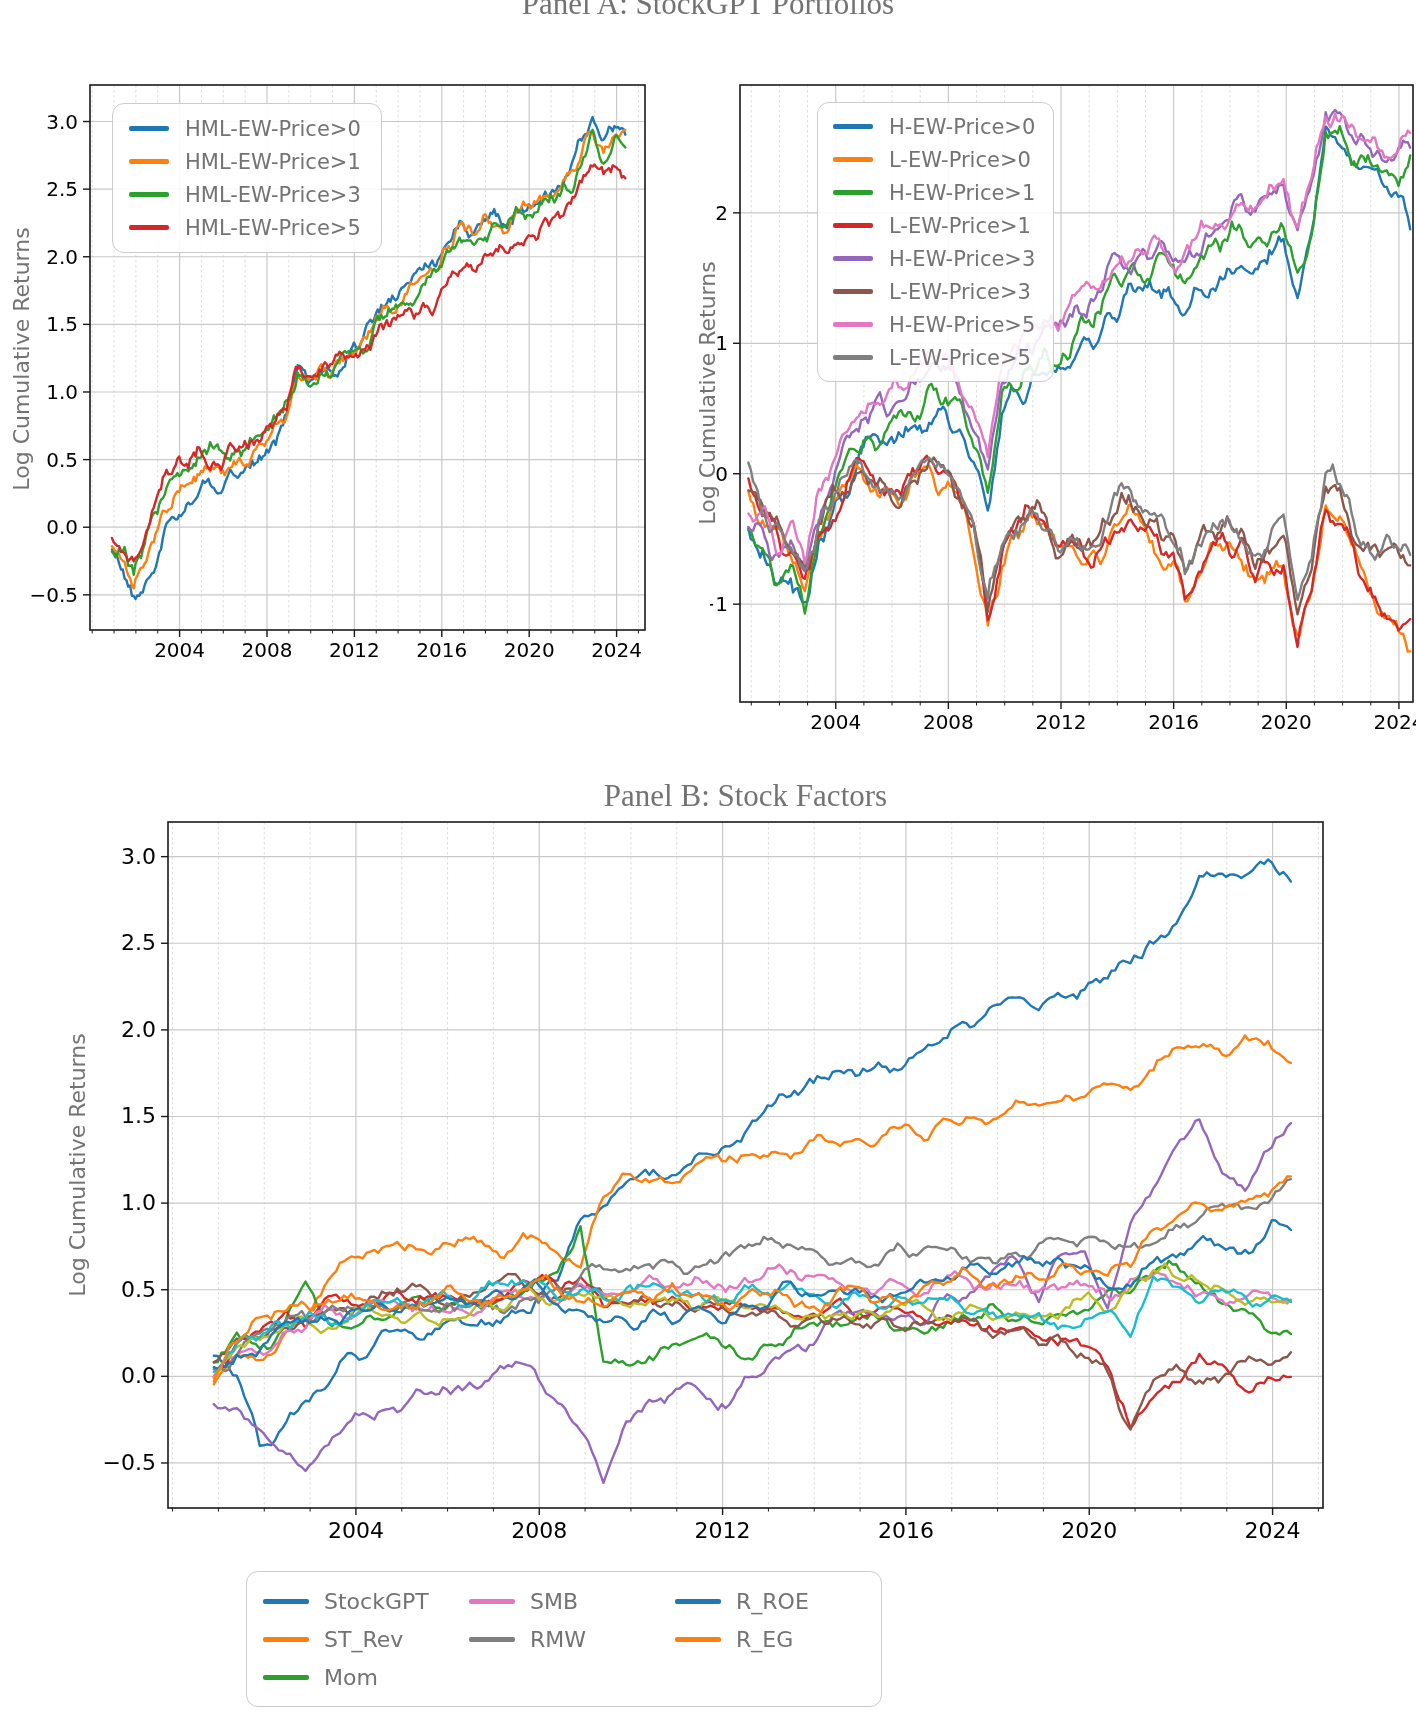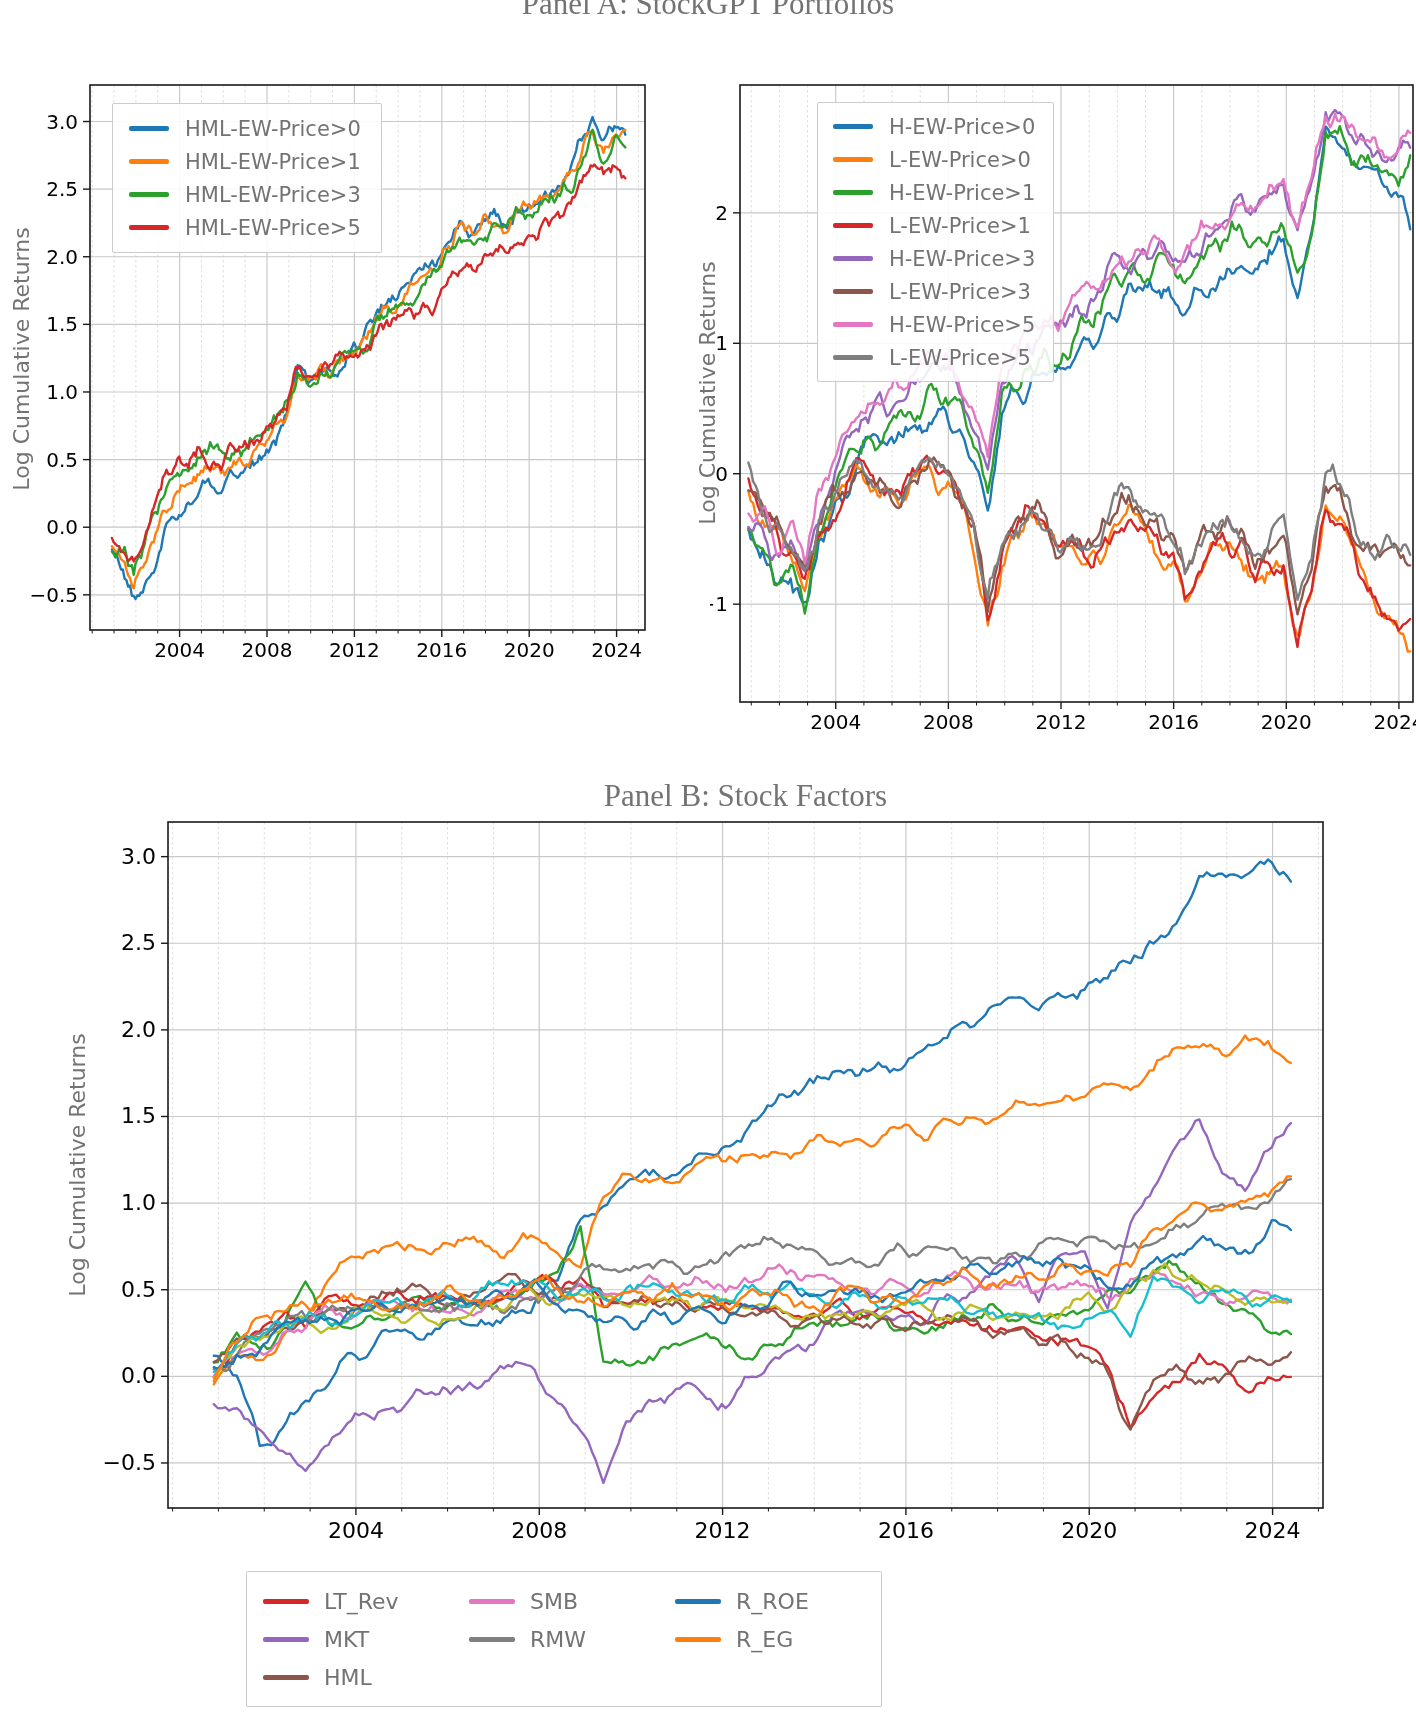--- a/index.html
+++ b/index.html
@@ -16,21 +16,21 @@
   .sub-title{position:absolute;text-align:center;font-size:28px;white-space:nowrap;}
   #title-a-left{left:90px;top:30px;width:555px;}
   #title-a-right{left:740px;top:30px;width:673px;}
   #title-b{left:168px;top:778px;width:1155px;font-size:31px;}
   .ylab{position:absolute;width:320px;height:30px;text-align:center;font-size:22px;
         transform:rotate(-90deg);white-space:nowrap;}
   #ylab-a-left{left:-136px;top:344px;}
   #ylab-a-right{left:550px;top:378px;}
   #ylab-b{left:-80px;top:1150px;}
   .legend{position:absolute;display:flex;background:rgba(255,255,255,0.88);
-          border:1.5px solid #cccccc;border-radius:2px;z-index:5;}
+          border:1.5px solid #cccccc;border-radius:12px;z-index:5;}
   .lcol{display:flex;flex-direction:column;}
   .li{display:flex;align-items:center;}
   .sw{display:inline-block;width:40px;height:4.5px;border-radius:2px;flex:none;}
   .lt{margin-left:16px;font-size:21px;white-space:nowrap;}
   #legend-a-left{left:112px;top:103px;padding:8px 20px 8px 16px;}
   #legend-a-left .li{height:33px;}
   #legend-a-right{left:817px;top:102px;padding:7px 18px 7px 15px;}
   #legend-a-right .li{height:33px;}
   #legend-b{left:246px;top:1571px;padding:10px 14px 10px 16px;}
   #legend-b .li{height:38px;}
@@ -388,30 +388,30 @@
         </div>
         <div class="li">
           <span class="sw" style="background: rgb(127, 127, 127);"></span>
           <span class="lt">L-EW-Price&gt;5</span>
         </div>
       </div>
     </div>
   <div id="legend-b" class="legend">
       <div class="lcol">
         <div class="li">
-          <span class="sw" style="background: rgb(214, 39, 40);"></span>
-          <span class="lt">LT_Rev</span>
-        </div>
-        <div class="li">
-          <span class="sw" style="background: rgb(148, 103, 189);"></span>
-          <span class="lt">MKT</span>
-        </div>
-        <div class="li">
-          <span class="sw" style="background: rgb(140, 86, 75);"></span>
-          <span class="lt">HML</span>
+          <span class="sw" style="background: rgb(31, 119, 180);"></span>
+          <span class="lt">StockGPT</span>
+        </div>
+        <div class="li">
+          <span class="sw" style="background: rgb(255, 127, 14);"></span>
+          <span class="lt">ST_Rev</span>
+        </div>
+        <div class="li">
+          <span class="sw" style="background: rgb(44, 160, 44);"></span>
+          <span class="lt">Mom</span>
         </div>
       </div>
       <div class="lcol">
         <div class="li">
           <span class="sw" style="background: rgb(227, 119, 194);"></span>
           <span class="lt">SMB</span>
         </div>
         <div class="li">
           <span class="sw" style="background: rgb(127, 127, 127);"></span>
           <span class="lt">RMW</span>

